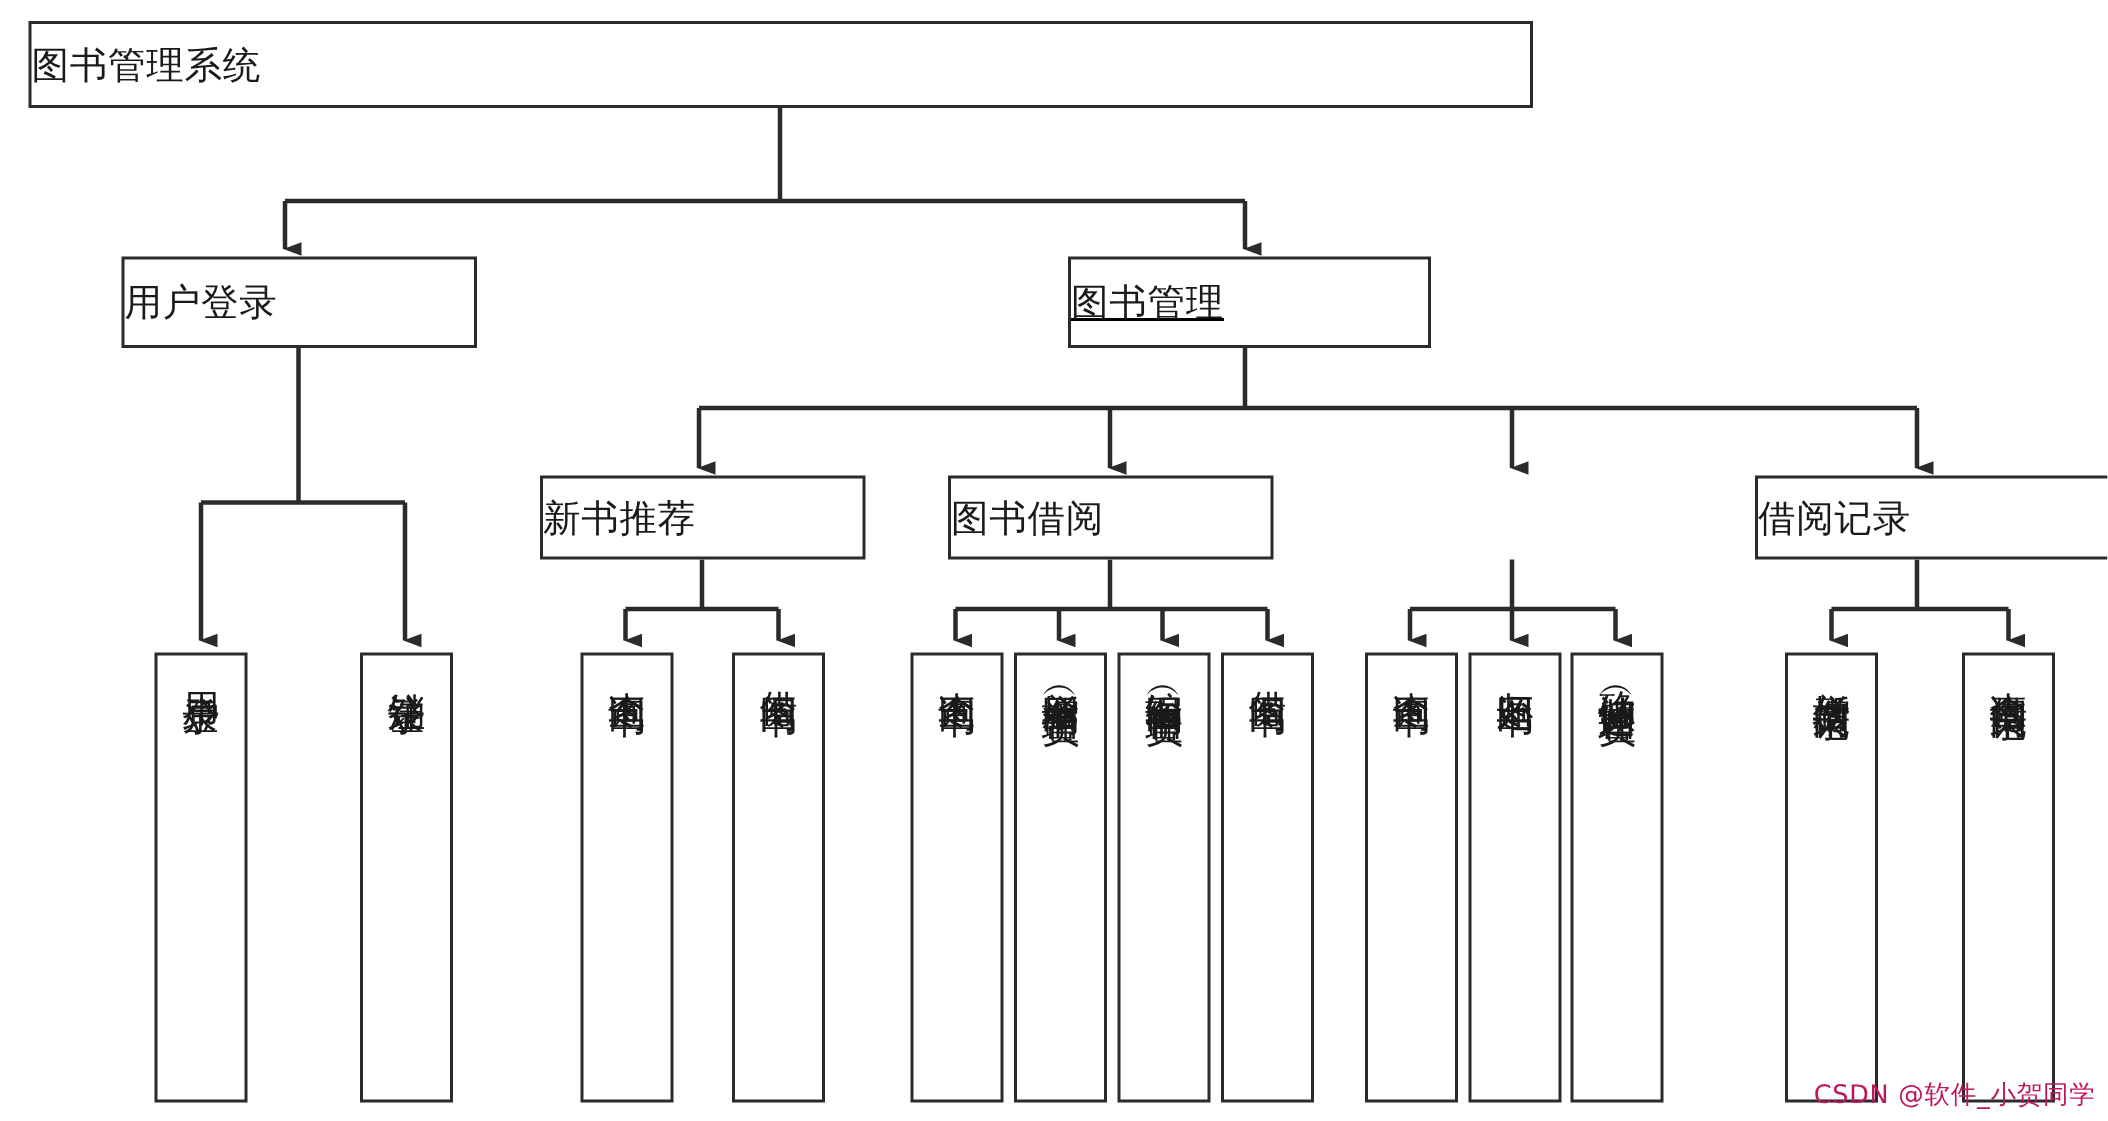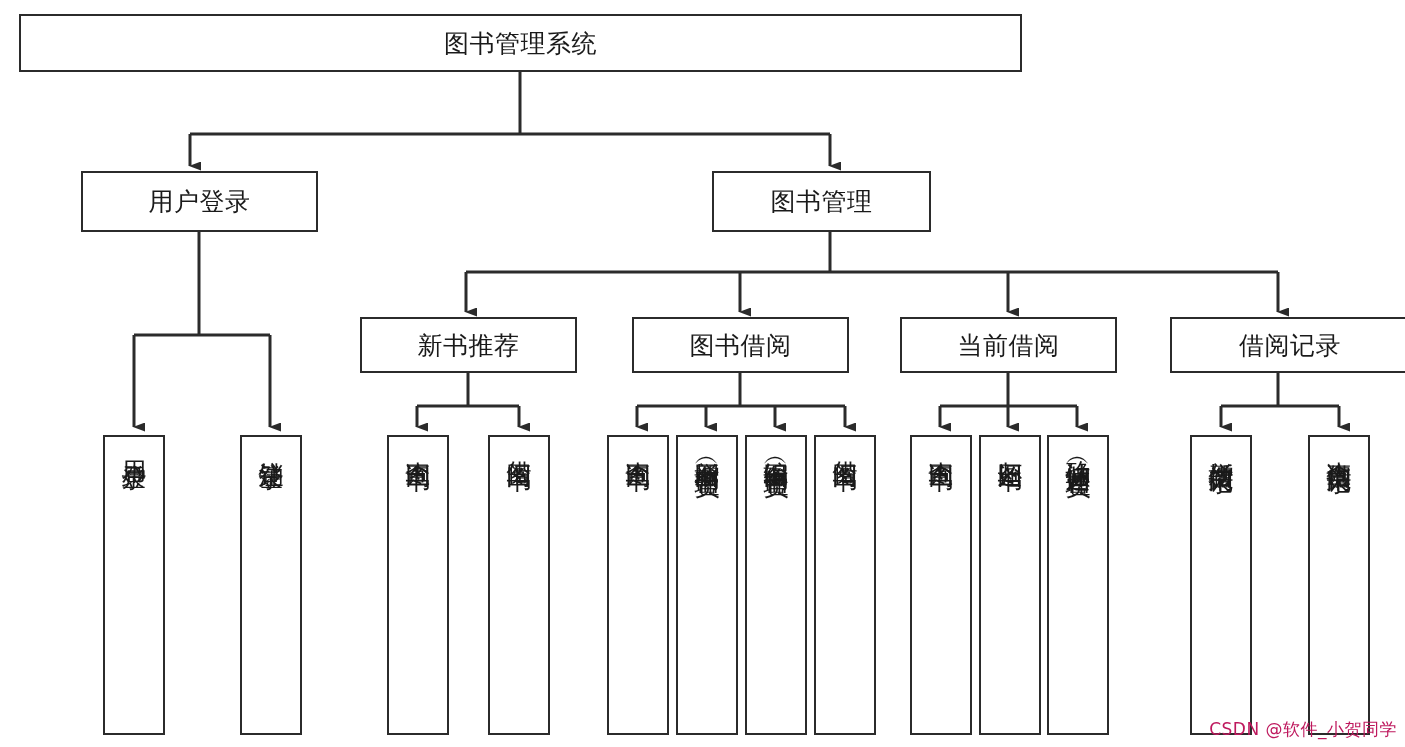--- a/index.html
+++ b/index.html
@@ -26,21 +26,21 @@
     height: 747px;
     pointer-events: none;
   }
   .node {
     position: absolute;
     box-sizing: border-box;
     background: #ffffff;
     border: 2px solid #2b2b2b;
     display: flex;
     align-items: center;
-    justify-content: center;
+    justify-content: flex-start;
   }
   .node .label {
     color: #1a1a1a;
     text-align: center;
     line-height: 1.08;
     letter-spacing: 0.5px;
     white-space: pre-wrap;
   }
   .node.horiz .label {
     font-size: 25px;
@@ -140,33 +140,30 @@
     </g>
   </svg>
 
   <div class="node root horiz" style="left:19px; top:14px; width:1003px; height:58px;">
     <span class="label">图书管理系统</span>
   </div>
 
   <div class="node horiz" style="left:81px; top:171px; width:237px; height:61px;">
     <span class="label">用户登录</span>
   </div>
-  <div class="node horiz" style="left:712px; top:171px; width:219px; height:61px;">
+  <div class="node horiz" style="left:712px; top:171px; width:242px; height:61px;text-decoration:underline;">
     <span class="label">图书管理</span>
   </div>
 
   <div class="node horiz" style="left:632px; top:317px; width:217px; height:56px;">
     <span class="label">图书借阅</span>
   </div>
   <div class="node horiz" style="left:360px; top:317px; width:217px; height:56px;">
     <span class="label">新书推荐</span>
   </div>
-  <div class="node horiz" style="left:900px; top:317px; width:217px; height:56px;">
-    <span class="label">当前借阅</span>
-  </div>
   <div class="node horiz" style="left:1170px; top:317px; width:240px; height:56px;">
     <span class="label">借阅记录</span>
   </div>
 
   <div class="node vert" style="left:103px; top:435px; width:62px; height:300px;">
     <span class="label">用户登录</span>
   </div>
   <div class="node vert" style="left:240px; top:435px; width:62px; height:300px;">
     <span class="label">注销登录</span>
   </div>

